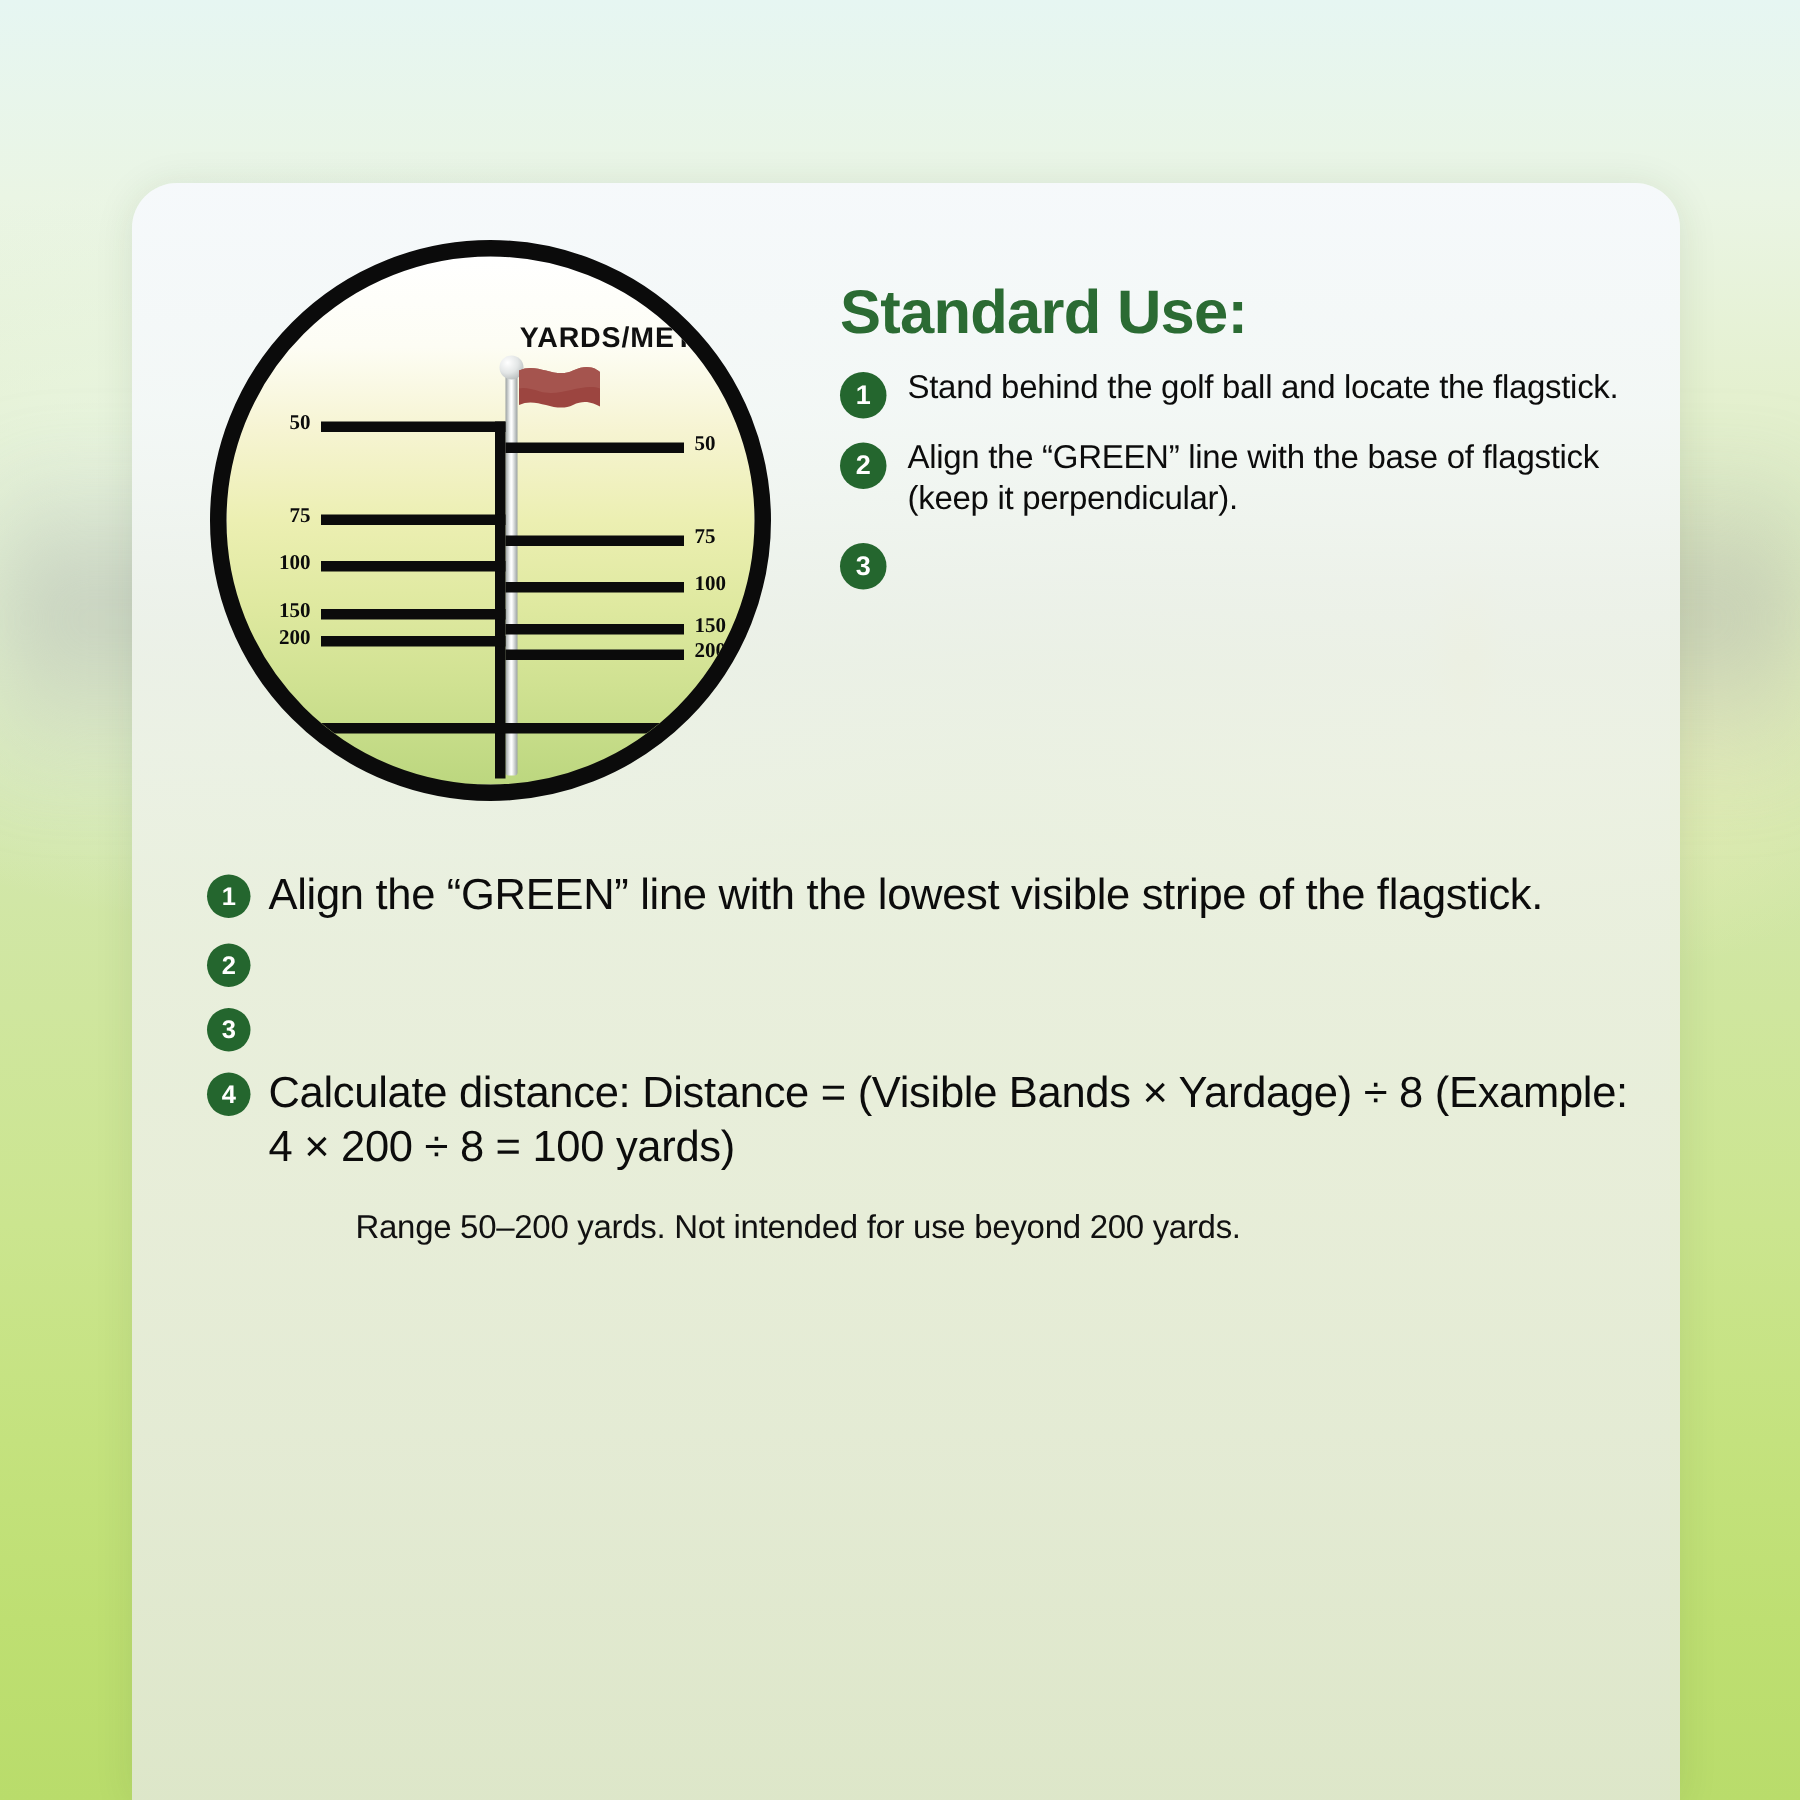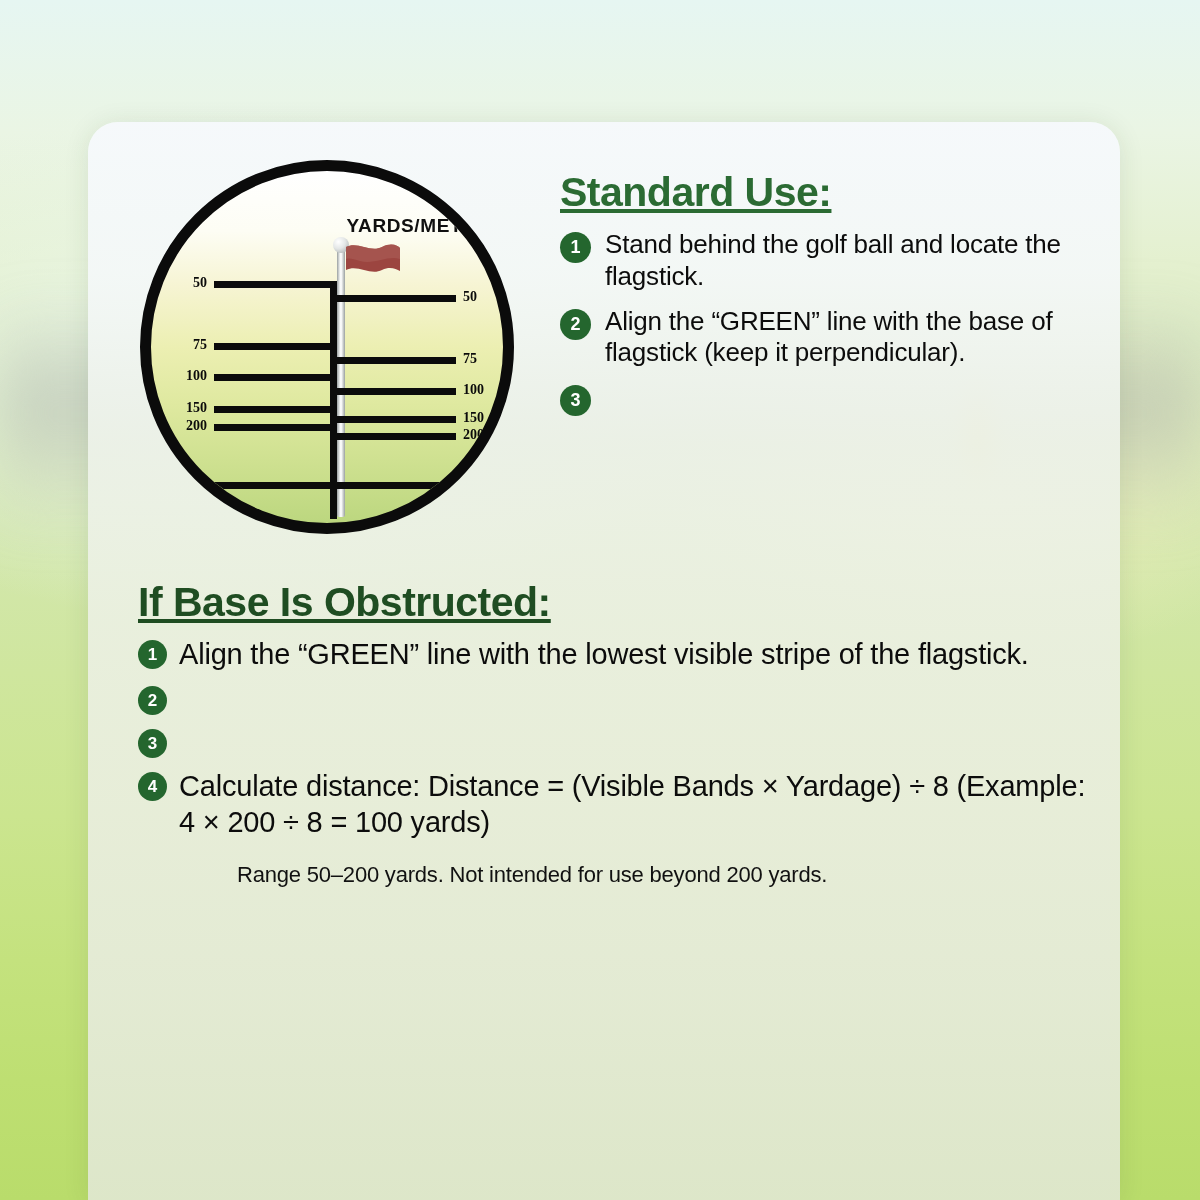--- a/index.html
+++ b/index.html
@@ -174,23 +174,22 @@
     position: absolute;
     left: 472px;
     top: 48px;
     width: 520px;
   }
   .heading {
     color: #2b6b33;
     font-weight: bold;
     font-size: 41px;
     letter-spacing: -0.5px;
-    margin: 0 0 14px 0;
+    margin: 16px 0 14px 0;
     line-height: 1.1;
-    text-decoration: underline;
   }
   #obstructed-section .heading {
     color: #1f4d22;
     font-size: 41px;
     margin-bottom: 12px;
   }
   .step {
     display: flex;
     align-items: flex-start;
     margin-bottom: 13px;
@@ -203,21 +202,21 @@
     color: #ffffff;
     font-size: 18px;
     font-weight: bold;
     display: flex;
     align-items: center;
     justify-content: center;
     margin-right: 14px;
     margin-top: 3px;
   }
   .step-text {
-    font-size: 26px;
+    font-size: 22px;
     line-height: 1.22;
     color: #0c0c0c;
     letter-spacing: -0.2px;
   }
 
   
   #obstructed-section {
     position: absolute;
     left: 50px;
     top: 458px;
@@ -300,21 +299,20 @@
     <div class="step">
       <div class="num">2</div>
       <div class="step-text">Align the “GREEN” line with the base of flagstick (keep it perpendicular).</div>
     </div>
     <div class="step">
       <div class="num">3</div>
     </div>
   </div>
 
   <div id="obstructed-section">
-    <div class="heading">If Base Is Obstructed:</div>
 
     <div class="step">
       <div class="num">1</div>
       <div class="step-text">Align the “GREEN” line with the lowest visible stripe of the flagstick.</div>
     </div>
     <div class="step">
       <div class="num">2</div>
     </div>
     <div class="step">
       <div class="num">3</div>

